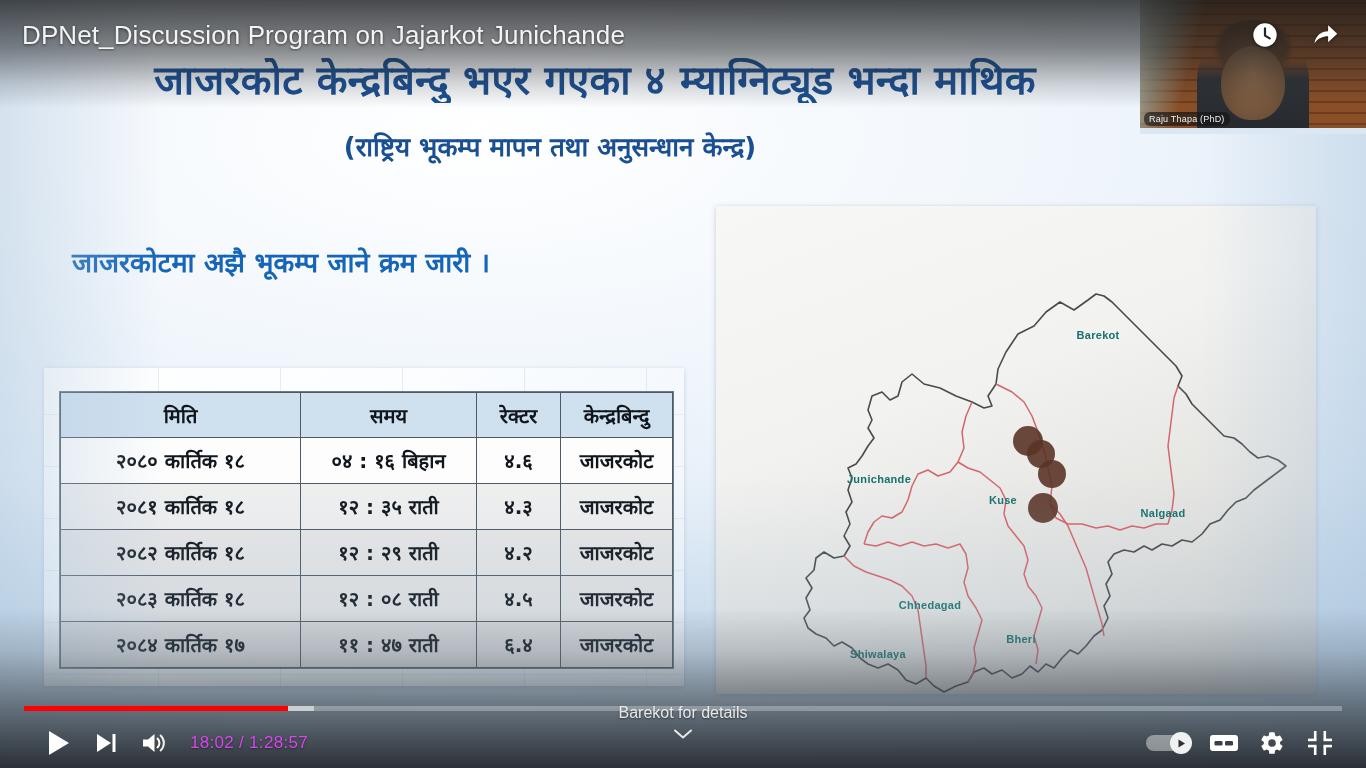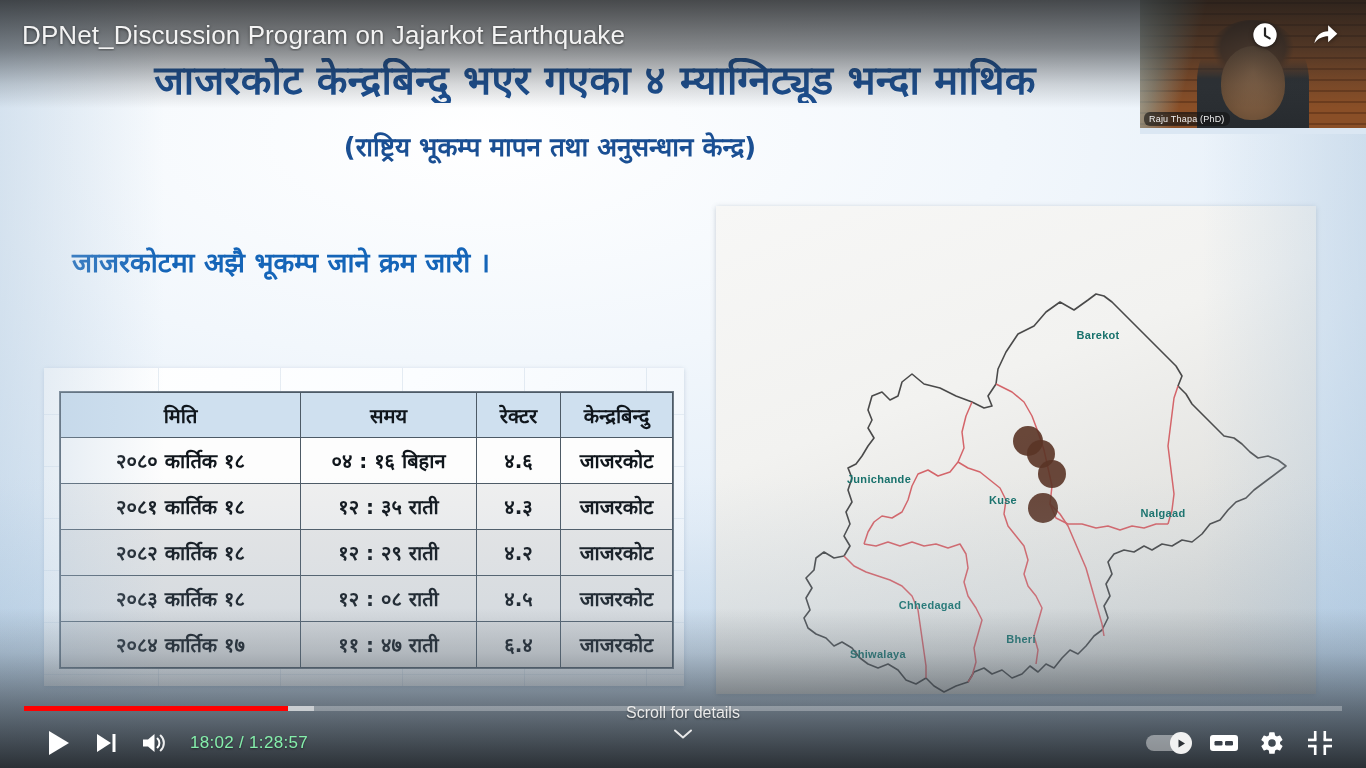--- a/index.html
+++ b/index.html
@@ -201,21 +201,21 @@
     position:absolute;left:0;bottom:0;width:1366px;height:50px;
     display:flex;align-items:center;
   }
   .ctl{
     width:48px;height:48px;display:flex;align-items:center;justify-content:center;
     cursor:pointer;flex:0 0 auto;
   }
   .ctl svg{display:block;}
   #play-button{margin-left:34px;}
   #time-display{
-    color:#86efac;font-size:17px;font-weight:400;margin-left:12px;
+    color:#d946ef;font-size:17px;font-weight:400;margin-left:12px;
     letter-spacing:.3px;white-space:nowrap;
     text-shadow:0 1px 2px rgba(0,0,0,.45);
   }
   #controls-spacer{flex:1 1 auto;}
   #right-controls{display:flex;align-items:center;margin-right:22px;}
   #autoplay-toggle{
     width:46px;height:22px;position:relative;cursor:pointer;
   }
   #autoplay-track{
     position:absolute;left:0;top:3px;width:44px;height:16px;border-radius:8px;
@@ -353,21 +353,21 @@
   <div id="webcam-pip">
     <div id="webcam-bg"></div>
     <div id="webcam-person">
       <div id="webcam-face"></div>
     </div>
     <div id="webcam-name">Raju Thapa (PhD)</div>
     <div id="webcam-blue-edge"></div>
   </div>
 
   <div id="top-gradient"></div>
-  <div id="yt-title">DPNet_Discussion Program on Jajarkot Earthquake</div>
+  <div id="yt-title">DPNet_Discussion Program on Jajarkot Junichande</div>
 
   <div id="top-right-actions">
     <div class="top-action">
       <span>
         <svg width="28" height="28" viewBox="0 0 24 24">
           <circle cx="12" cy="12" r="10" fill="#fff"></circle>
           <path d="M12 6.4v6.1l4 2.4" stroke="#232323" stroke-width="1.9" fill="none" stroke-linecap="round" stroke-linejoin="round"></path>
         </svg>
       </span>
     </div>
@@ -377,21 +377,21 @@
           <path d="M3.5 18.5c1.2-6.4 5.6-9.4 11-9.6V4.2L21.8 11 14.5 17.8v-4.9
                    c-4.4 0-8 1.6-11 5.6z" fill="#ffffff"></path>
         </svg>
       </span>
     </div>
   </div>
 
   <div id="bottom-gradient"></div>
 
   <div id="scroll-hint">
-    <span>Scroll for details</span>
+    <span>Barekot for details</span>
     <span id="scroll-hint-chevron">
       <svg width="20" height="12" viewBox="0 0 20 12">
         <path d="M2 2.5 L10 9.5 L18 2.5" stroke="#e8e8e8" stroke-width="2" fill="none" stroke-linecap="round" stroke-linejoin="round"></path>
       </svg>
     </span>
   </div>
 
   <div id="progress-wrap">
     <div id="progress-track"></div>
     <div id="progress-buffer" style="width: 289.96px;"></div>

